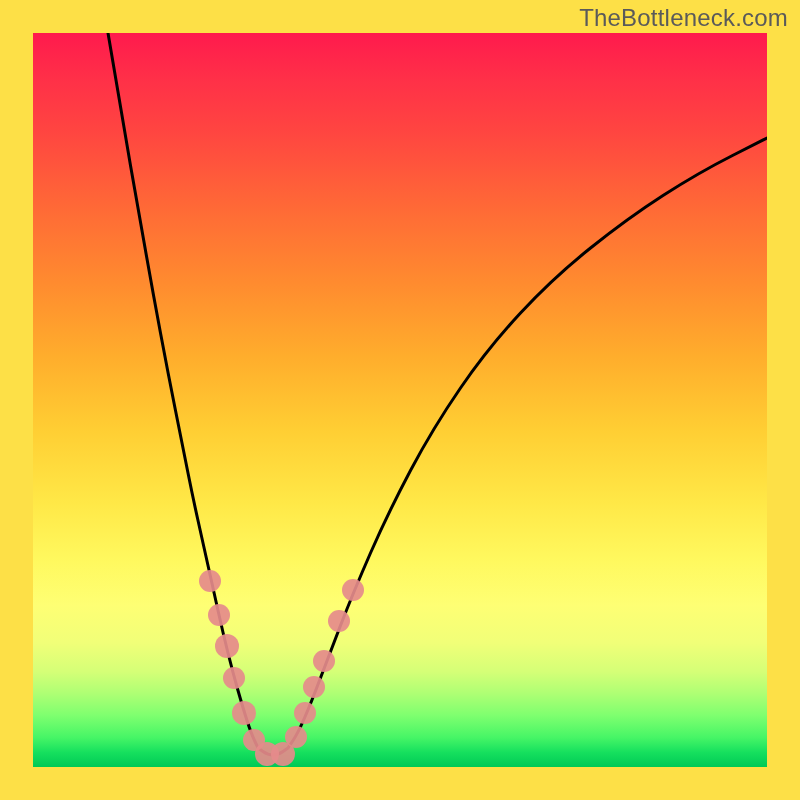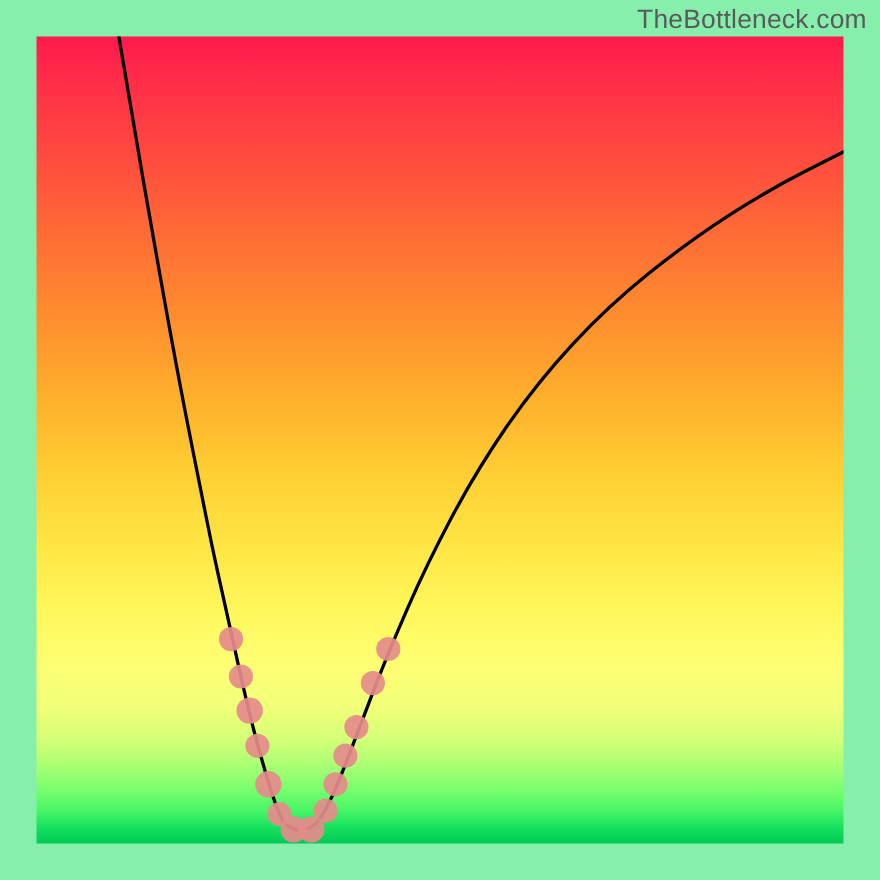--- a/index.html
+++ b/index.html
@@ -10,21 +10,21 @@
     background: #000;
     overflow: hidden;
     font-family: Arial, Helvetica, sans-serif;
   }
   .frame {
     position: absolute;
     left: 0;
     top: 0;
     width: 800px;
     height: 800px;
-    background: #86efac;
+    background: #fde047;
   }
   .plot {
     position: absolute;
     left: 33px;
     top: 33px;
     width: 734px;
     height: 734px;
     overflow: hidden;
   }
   .gradient {

